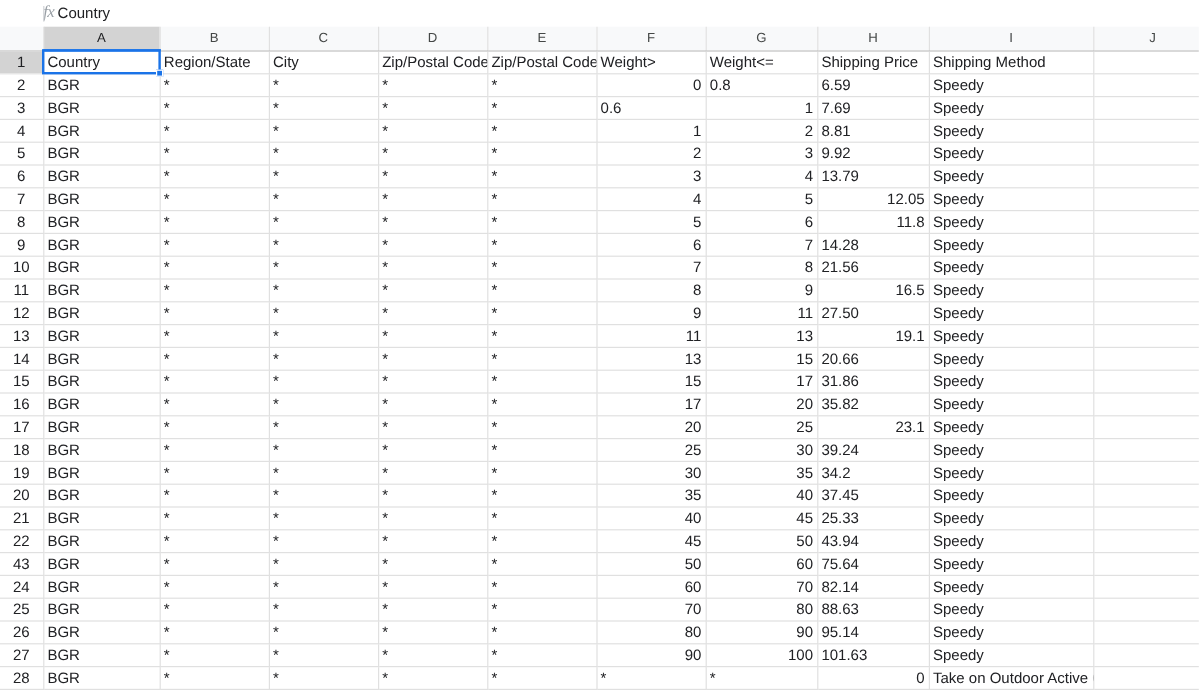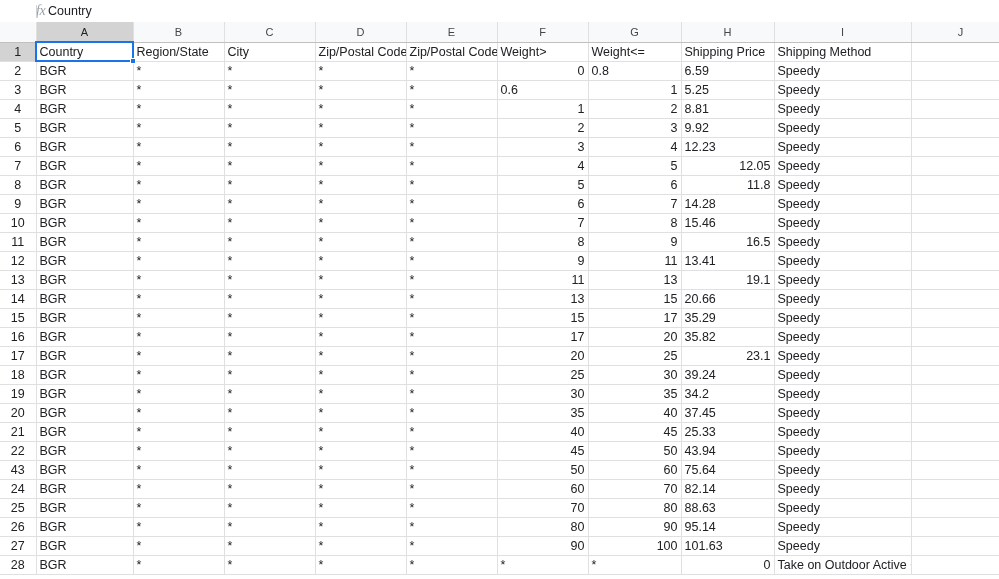--- a/index.html
+++ b/index.html
@@ -188,21 +188,21 @@
         </tr>
         <tr>
           <td class="rowhead">3</td>
           <td class="al">BGR</td>
           <td class="al star">*</td>
           <td class="al star">*</td>
           <td class="al star">*</td>
           <td class="al star">*</td>
           <td class="al">0.6</td>
           <td class="ar">1</td>
-          <td class="al">5.25</td>
+          <td class="al">7.69</td>
           <td class="al">Speedy</td>
           <td class="al"></td>
         </tr>
         <tr>
           <td class="rowhead">4</td>
           <td class="al">BGR</td>
           <td class="al star">*</td>
           <td class="al star">*</td>
           <td class="al star">*</td>
           <td class="al star">*</td>
@@ -227,21 +227,21 @@
         </tr>
         <tr>
           <td class="rowhead">6</td>
           <td class="al">BGR</td>
           <td class="al star">*</td>
           <td class="al star">*</td>
           <td class="al star">*</td>
           <td class="al star">*</td>
           <td class="ar">3</td>
           <td class="ar">4</td>
-          <td class="al">12.23</td>
+          <td class="al">13.79</td>
           <td class="al">Speedy</td>
           <td class="al"></td>
         </tr>
         <tr>
           <td class="rowhead">7</td>
           <td class="al">BGR</td>
           <td class="al star">*</td>
           <td class="al star">*</td>
           <td class="al star">*</td>
           <td class="al star">*</td>
@@ -279,21 +279,21 @@
         </tr>
         <tr>
           <td class="rowhead">10</td>
           <td class="al">BGR</td>
           <td class="al star">*</td>
           <td class="al star">*</td>
           <td class="al star">*</td>
           <td class="al star">*</td>
           <td class="ar">7</td>
           <td class="ar">8</td>
-          <td class="al">15.46</td>
+          <td class="al">21.56</td>
           <td class="al">Speedy</td>
           <td class="al"></td>
         </tr>
         <tr>
           <td class="rowhead">11</td>
           <td class="al">BGR</td>
           <td class="al star">*</td>
           <td class="al star">*</td>
           <td class="al star">*</td>
           <td class="al star">*</td>
@@ -305,21 +305,21 @@
         </tr>
         <tr>
           <td class="rowhead">12</td>
           <td class="al">BGR</td>
           <td class="al star">*</td>
           <td class="al star">*</td>
           <td class="al star">*</td>
           <td class="al star">*</td>
           <td class="ar">9</td>
           <td class="ar">11</td>
-          <td class="al">13.41</td>
+          <td class="al">27.50</td>
           <td class="al">Speedy</td>
           <td class="al"></td>
         </tr>
         <tr>
           <td class="rowhead">13</td>
           <td class="al">BGR</td>
           <td class="al star">*</td>
           <td class="al star">*</td>
           <td class="al star">*</td>
           <td class="al star">*</td>
@@ -344,21 +344,21 @@
         </tr>
         <tr>
           <td class="rowhead">15</td>
           <td class="al">BGR</td>
           <td class="al star">*</td>
           <td class="al star">*</td>
           <td class="al star">*</td>
           <td class="al star">*</td>
           <td class="ar">15</td>
           <td class="ar">17</td>
-          <td class="al">35.29</td>
+          <td class="al">31.86</td>
           <td class="al">Speedy</td>
           <td class="al"></td>
         </tr>
         <tr>
           <td class="rowhead">16</td>
           <td class="al">BGR</td>
           <td class="al star">*</td>
           <td class="al star">*</td>
           <td class="al star">*</td>
           <td class="al star">*</td>

